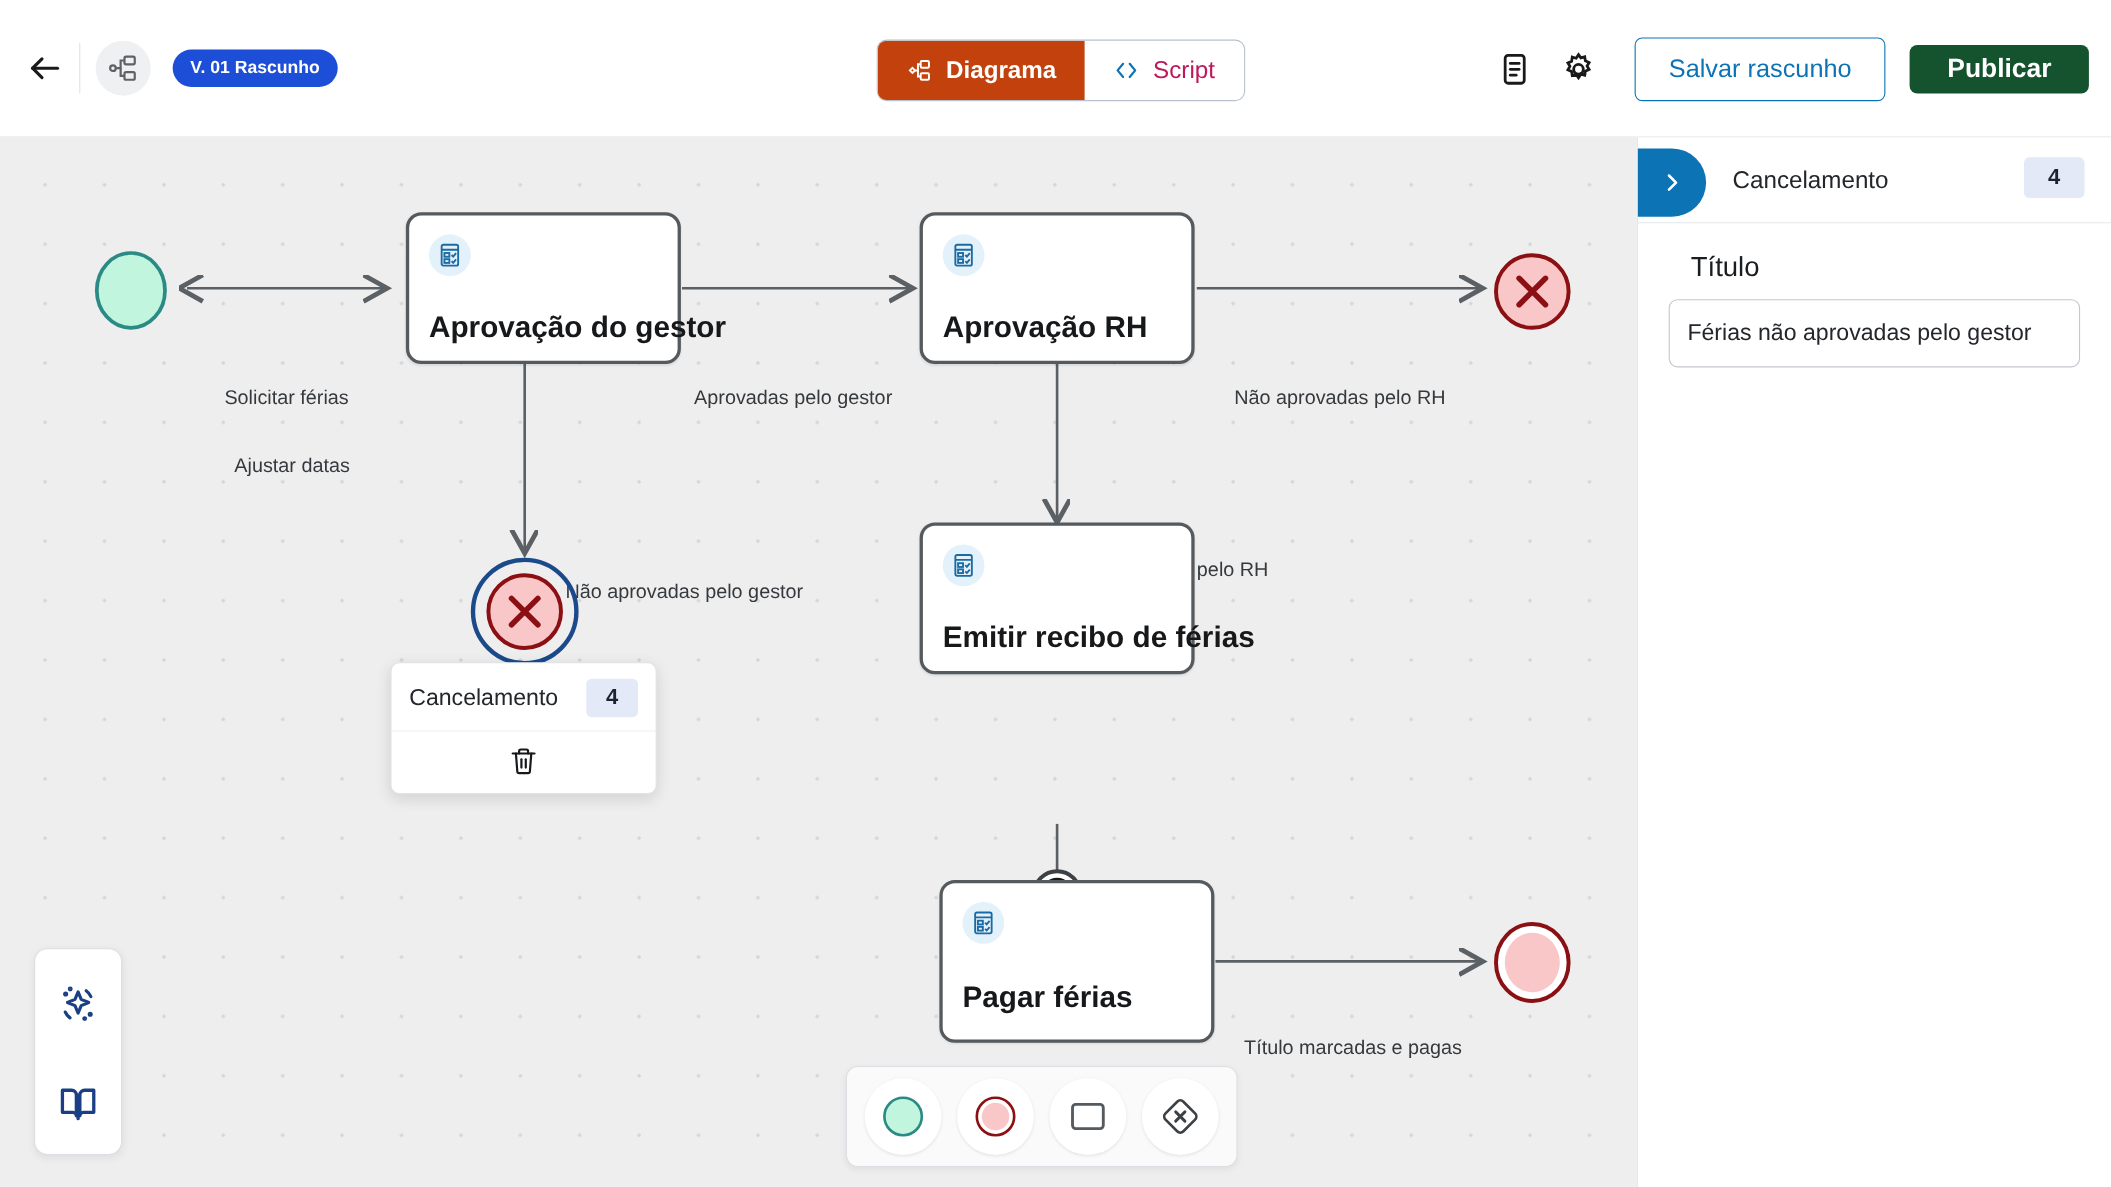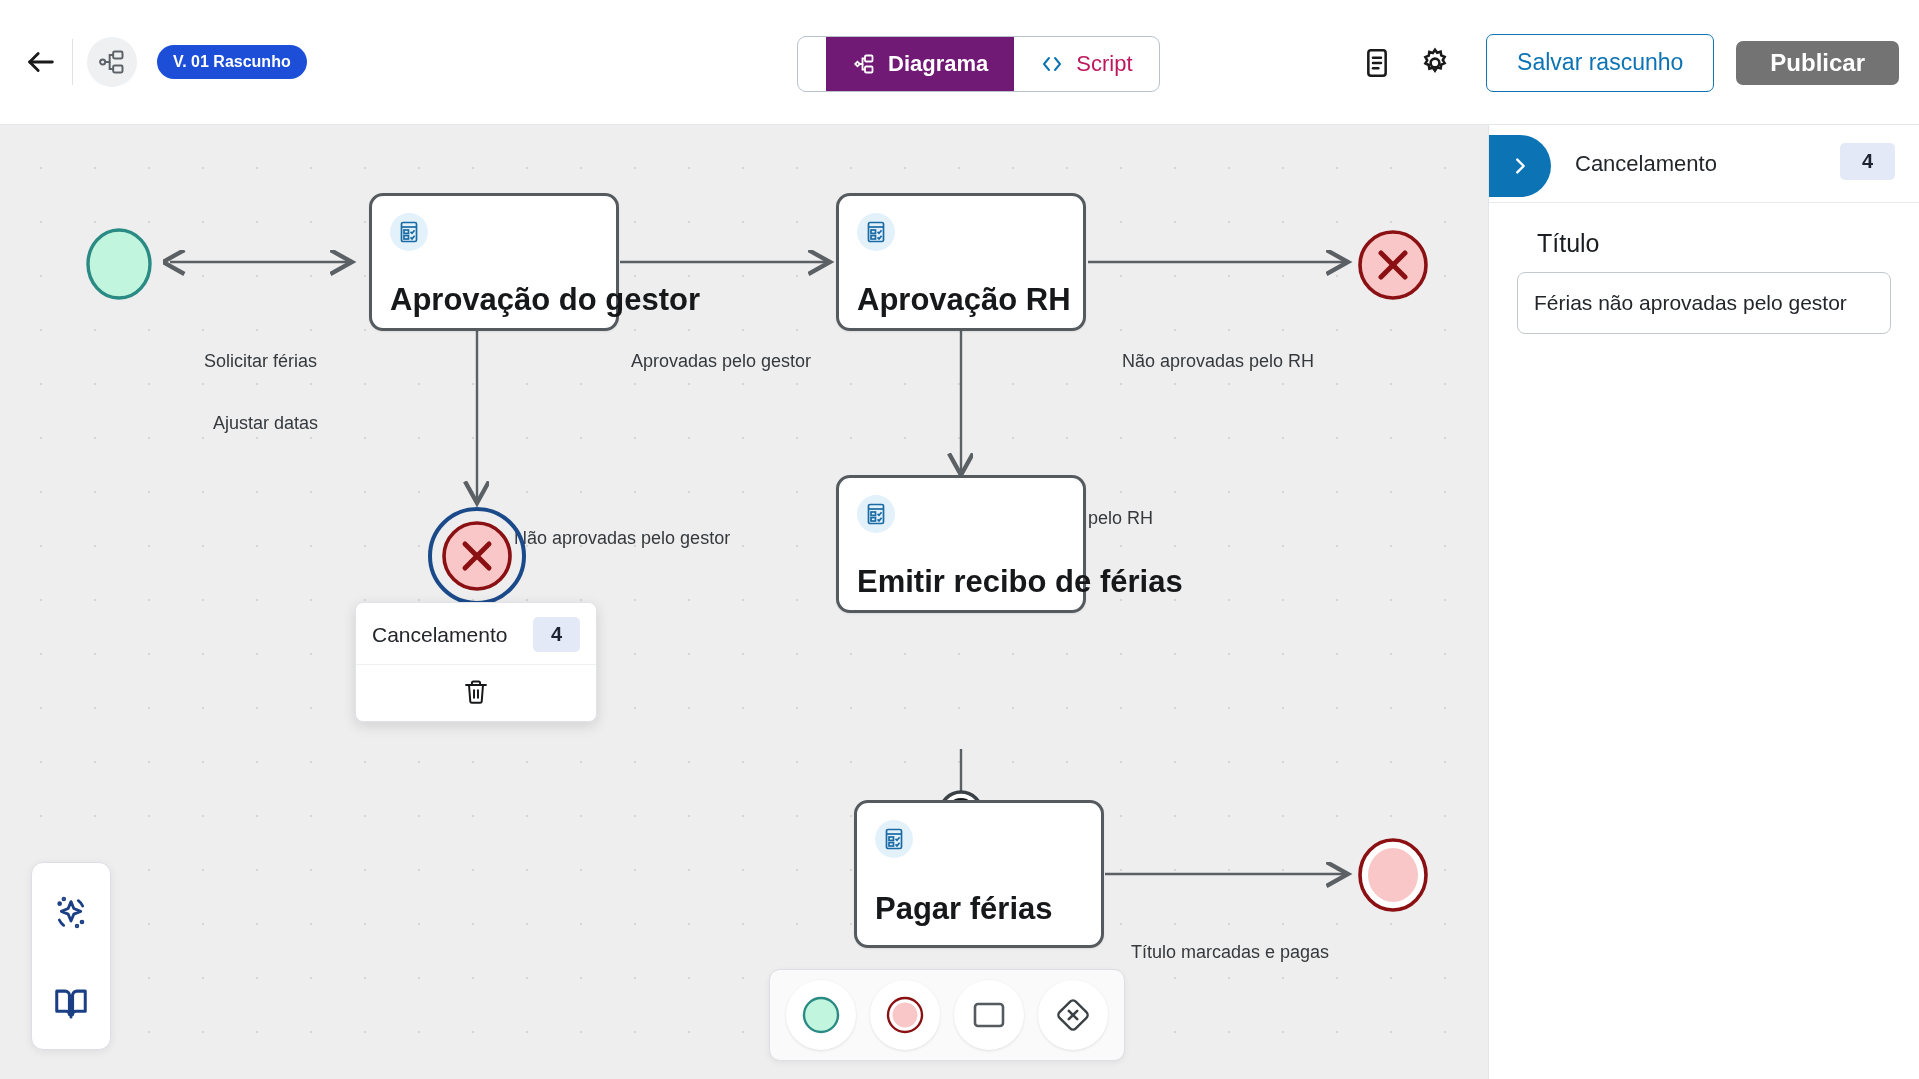--- a/index.html
+++ b/index.html
@@ -41,39 +41,39 @@
   .seg-wrap {
     position: absolute; left: 797px; top: 36px;
     display: flex; height: 56px;
     border: 1px solid #b9c2cc; border-radius: 9px; overflow: hidden;
     background: #ffffff;
   }
   .seg {
     display: flex; align-items: center; gap: 12px;
     padding: 0 26px; font-size: 22px; cursor: pointer;
   }
-  .seg.active { background: #701a75; color: #ffffff; font-weight: 600; margin-left: 28px; }
+  .seg.active { background: #c2410c; color: #ffffff; font-weight: 600; }
   .seg.inactive { color: #be185d; }
   .hdr-right {
     position: absolute; right: 20px; top: 0; height: 125px;
     display: flex; align-items: center; gap: 0;
   }
   .icon-btn {
     width: 58px; height: 58px; display: flex; align-items: center; justify-content: center;
     cursor: pointer; border-radius: 6px;
   }
   .btn-outline {
     margin-left: 22px; height: 58px; padding: 0 30px;
     border: 1px solid #0c74b4; color: #0c74b4; background: #fff;
     border-radius: 7px; font-size: 23px; cursor: pointer;
     display: flex; align-items: center; justify-content: center; white-space: nowrap;
   }
   .btn-primary {
     margin-left: 22px; height: 44px; padding: 0 34px;
-    background: #737373; color: #fff; border: none; border-radius: 7px;
+    background: #14532d; color: #fff; border: none; border-radius: 7px;
     font-size: 24px; font-weight: 600; cursor: pointer;
     display: flex; align-items: center; justify-content: center; white-space: nowrap;
   }
 
   
   .canvas {
     position: absolute; left: 0; top: 125px;
     width: 1488px; height: 954px;
     background-color: #eeeeee;
     background-image: radial-gradient(#d6d6d6 1.4px, transparent 1.5px);
@@ -89,21 +89,21 @@
     border: 3px solid #555a5e; border-radius: 14px;
     box-shadow: 0 1px 2px rgba(0,0,0,.08);
     cursor: pointer;
   }
   .task-ico {
     position: absolute; left: 18px; top: 17px;
     width: 38px; height: 38px; border-radius: 50%;
     background: #e3f1fb; display: flex; align-items: center; justify-content: center;
   }
   .task-label {
-    position: absolute; left: 18px; font-size: 31px; font-weight: 700; color: #17181a;
+    position: absolute; left: 18px; font-size: 27px; font-weight: 700; color: #17181a;
     white-space: nowrap;
   }
 
   
   .edge-label {
     position: absolute; font-size: 18px; color: #35393d; white-space: nowrap;
   }
 
   
   .evt { position: absolute; cursor: pointer; }

